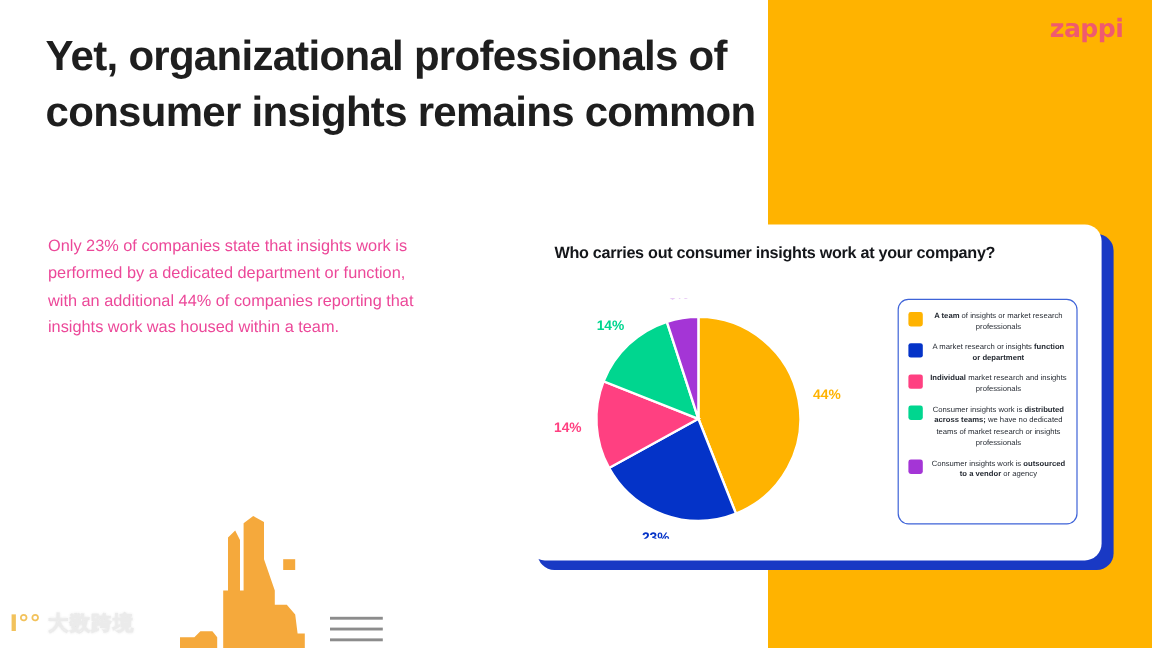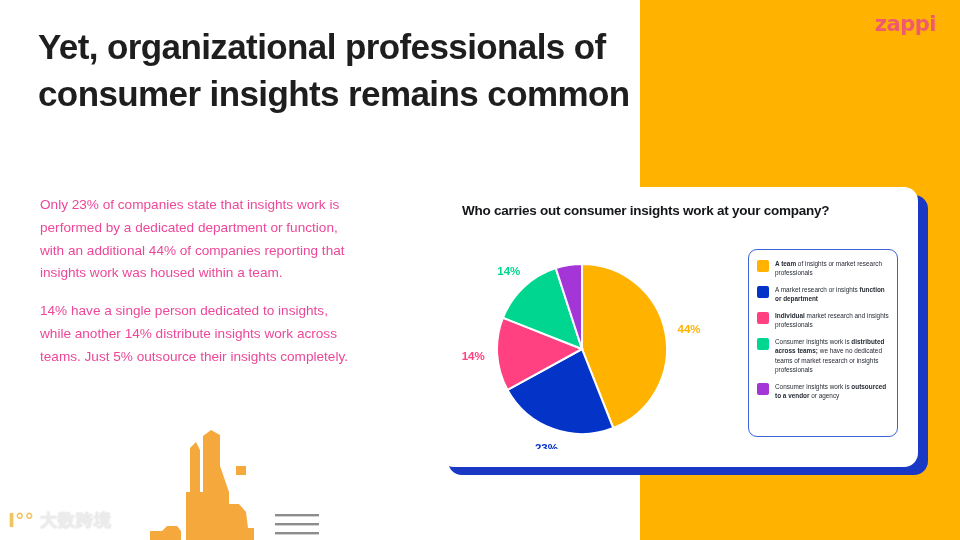--- a/index.html
+++ b/index.html
@@ -101,20 +101,21 @@
     width: 480px; height: 280px;
     background: #1939C4;
     border-radius: 14px;
   }
   #chart-card {
     position: absolute;
     left: 440px; top: 187px;
     width: 478px; height: 280px;
     background: #FFFFFF;
     border-radius: 14px;
+    text-align: center;
   }
   #chart-title {
     position: absolute;
     left: 22px; top: 16px;
     font-size: 13.5px;
     font-weight: 700;
     color: #14161A;
     letter-spacing: -0.25px;
   }
 
@@ -167,21 +168,20 @@
 <div id="slide">
 
   <div id="orange-panel"></div>
 
   <div id="brand-logo">zappi</div>
 
   <h1 id="headline">Yet, organizational professionals of consumer insights remains common</h1>
 
   <div id="body-copy">
     <p>Only 23% of companies state that insights work is performed by a dedicated department or function, with an additional 44% of companies reporting that insights work was housed within a team.</p>
-    <p>14% have a single person dedicated to insights, while another 14% distribute insights work across teams. Just 5% outsource their insights completely.</p>
   </div>
 
   <svg id="deco-silhouette" viewBox="0 0 170 110">
     <path fill="#F5A93C" d="M36 110 V62 h4 V18 l6-6 4 8 v42 h3 V6 l8-6 9 5 v31 l9 26 v12 h10 l7 8 2 16 h6 v12 z"></path>
     <rect fill="#F5A93C" x="86" y="36" width="10" height="9"></rect>
     <path fill="#F5A93C" d="M0 110 v-9 h12 l5-5 h10 l4 5 v9 z"></path>
     <rect fill="#8C8C8C" x="125" y="84" width="44" height="2.4"></rect>
     <rect fill="#8C8C8C" x="125" y="93" width="44" height="2.4"></rect>
     <rect fill="#8C8C8C" x="125" y="102" width="44" height="2.4"></rect>
   </svg>

